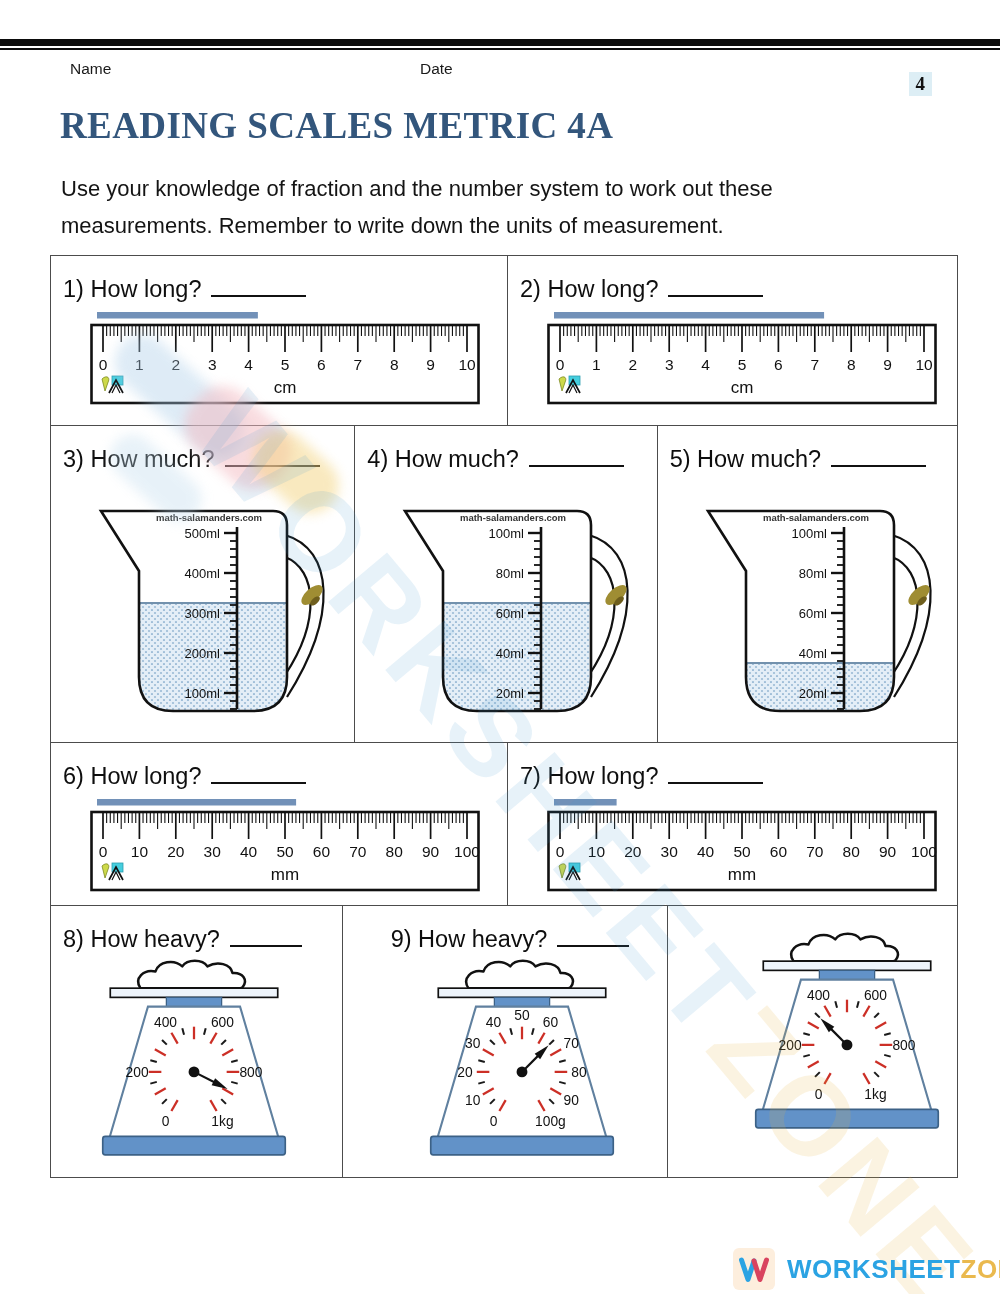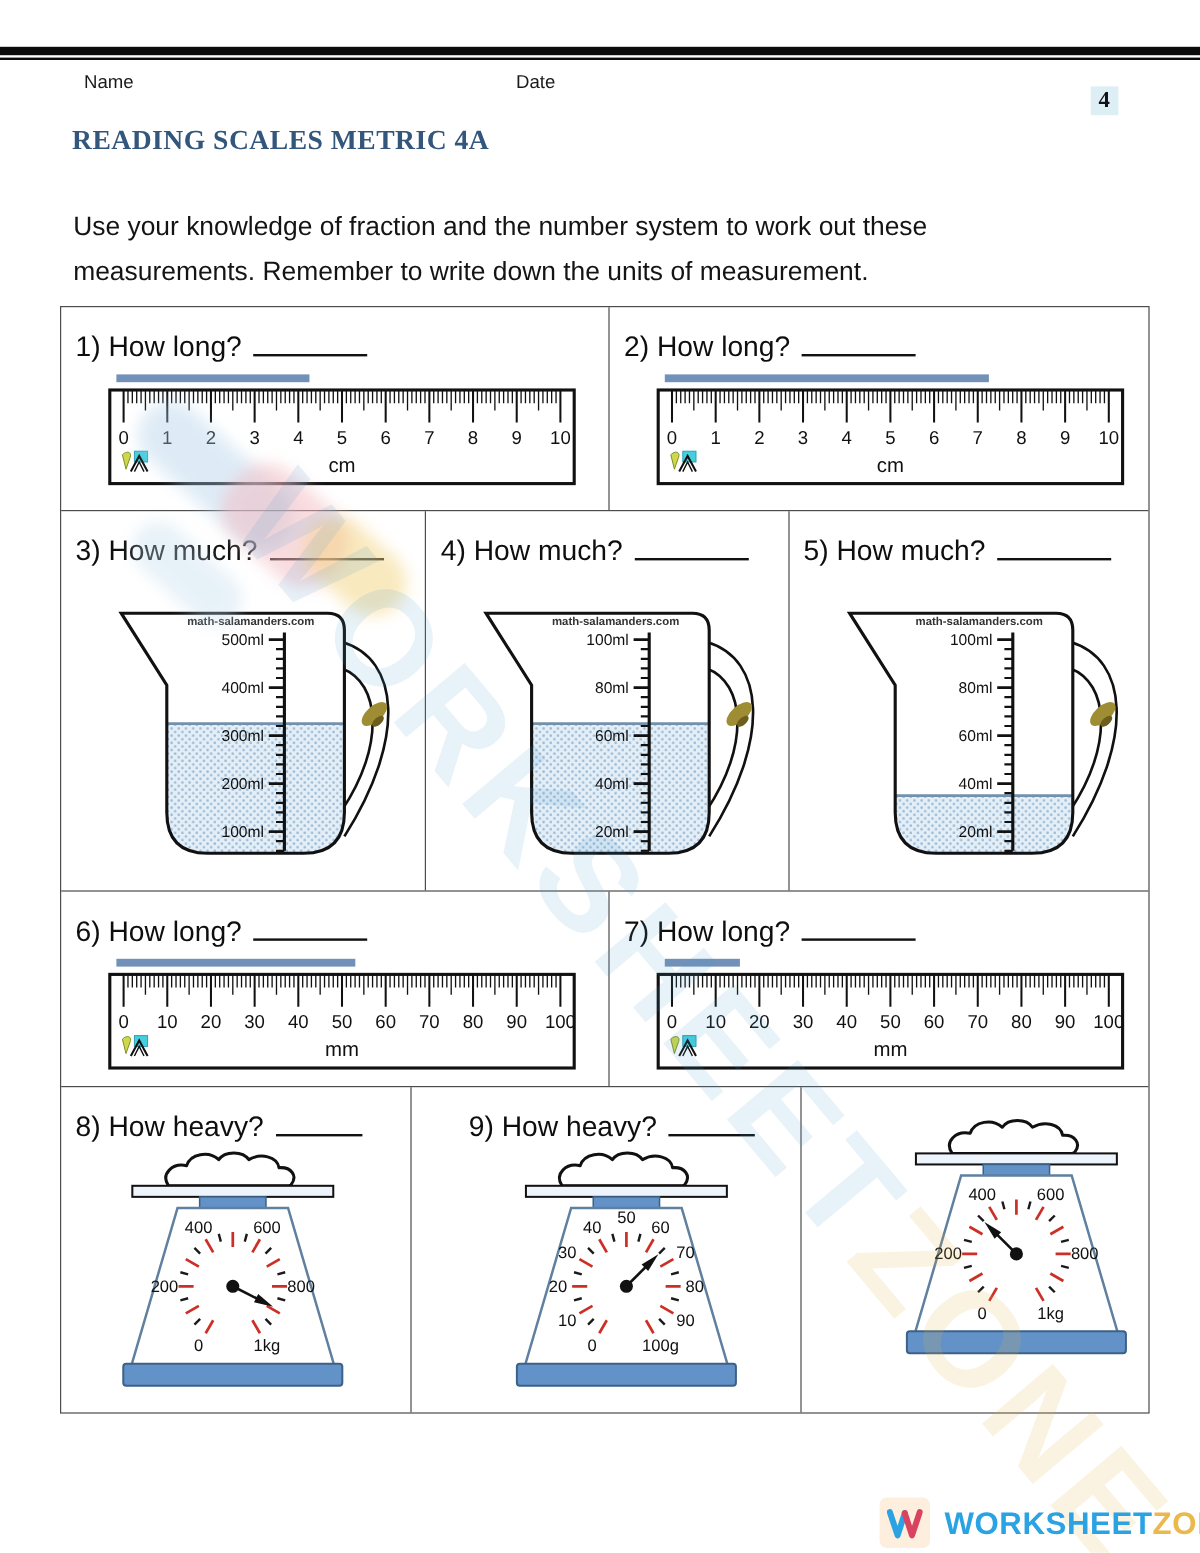--- a/index.html
+++ b/index.html
@@ -4,25 +4,25 @@
 <style>
   html,body{margin:0;padding:0;}
   body{
     width:1000px;height:1294px;position:relative;overflow:hidden;
     background:#ffffff;font-family:"Liberation Sans",sans-serif;color:#111;
   }
   
   .rule-thick{position:absolute;left:0;top:39px;width:1000px;height:7px;background:#0b0b0b;}
   .rule-thin{position:absolute;left:0;top:48px;width:1000px;height:2px;background:#0b0b0b;}
   .hdr-label{position:absolute;top:60px;font-size:15.5px;color:#1a1a1a;}
-  #name-label{left:70px;} #date-label{left:430px;}
+  #name-label{left:70px;} #date-label{left:420px;}
   .page-num{position:absolute;top:72px;right:68px;font-family:"Liberation Serif",serif;
     font-weight:bold;font-size:19px;background:#ddeef5;padding:1px 7px;}
   .title{position:absolute;left:60px;top:104px;font-family:"Liberation Serif",serif;
-    font-size:23px;font-weight:600;color:#33567c;letter-spacing:.4px;}
+    font-size:37px;font-weight:600;color:#33567c;letter-spacing:.4px;}
   .instructions{position:absolute;left:61px;top:170px;width:810px;font-size:22px;
     line-height:37px;color:#141414;}
   
   .grid{position:absolute;left:50px;top:255px;width:908px;height:923px;
     border:1.6px solid #4c4c4c;box-sizing:border-box;background:transparent;z-index:1;}
   .row{display:flex;border-bottom:1.6px solid #4c4c4c;box-sizing:border-box;}
   .row:last-child{border-bottom:none;gap:36px;}
   .r1{height:170px;} .r2{height:317px;} .r3{height:163px;} .r4{height:271px;}
   .cell{border-right:1.6px solid #4c4c4c;box-sizing:border-box;
     padding:20px 12px 0 12px;overflow:hidden;}

